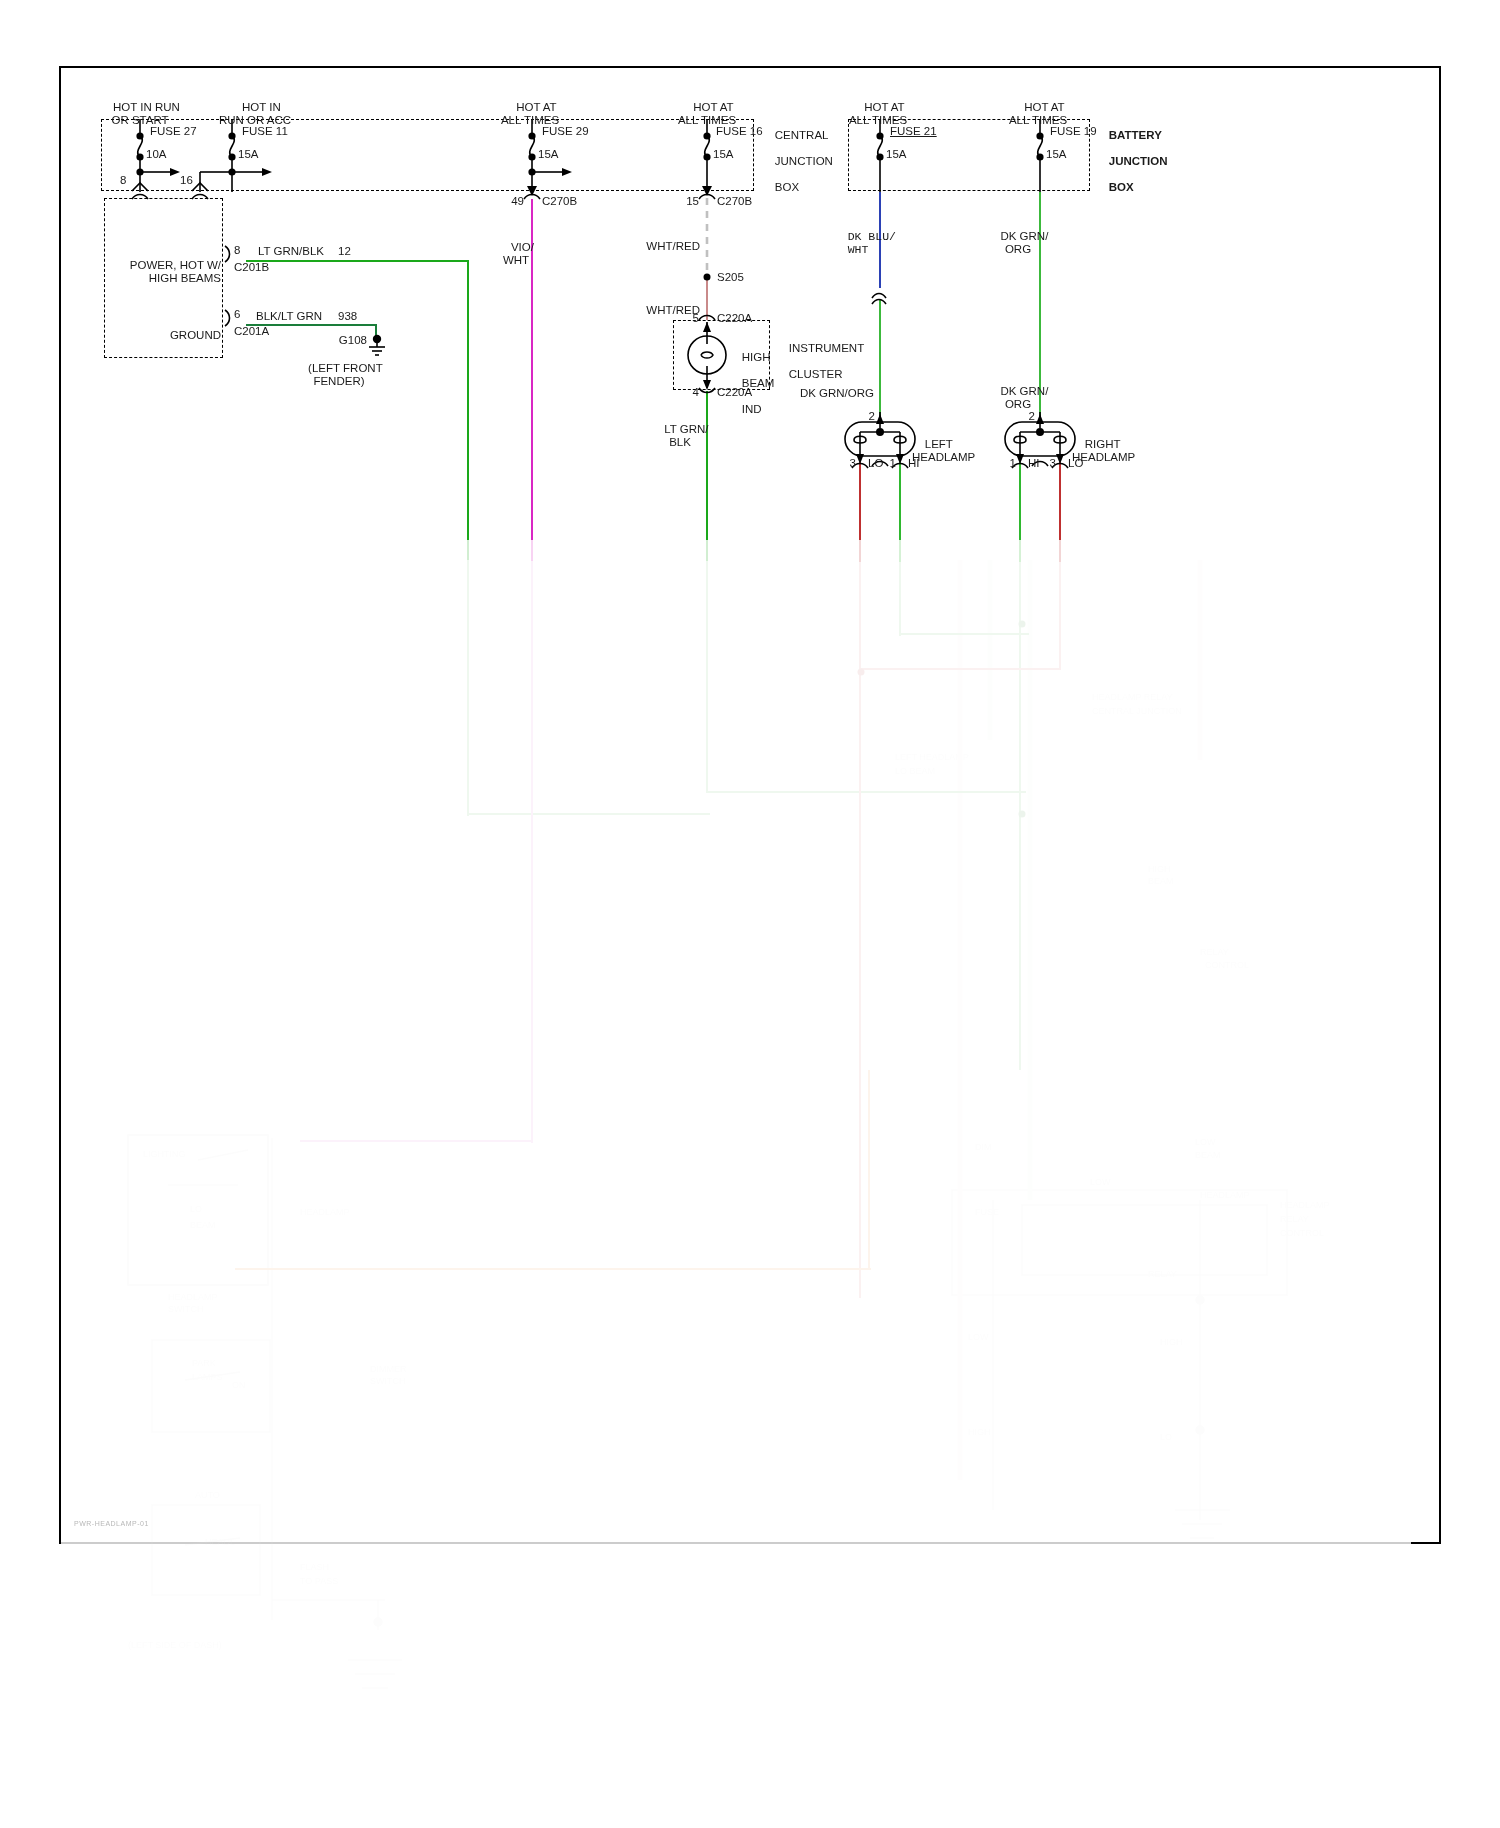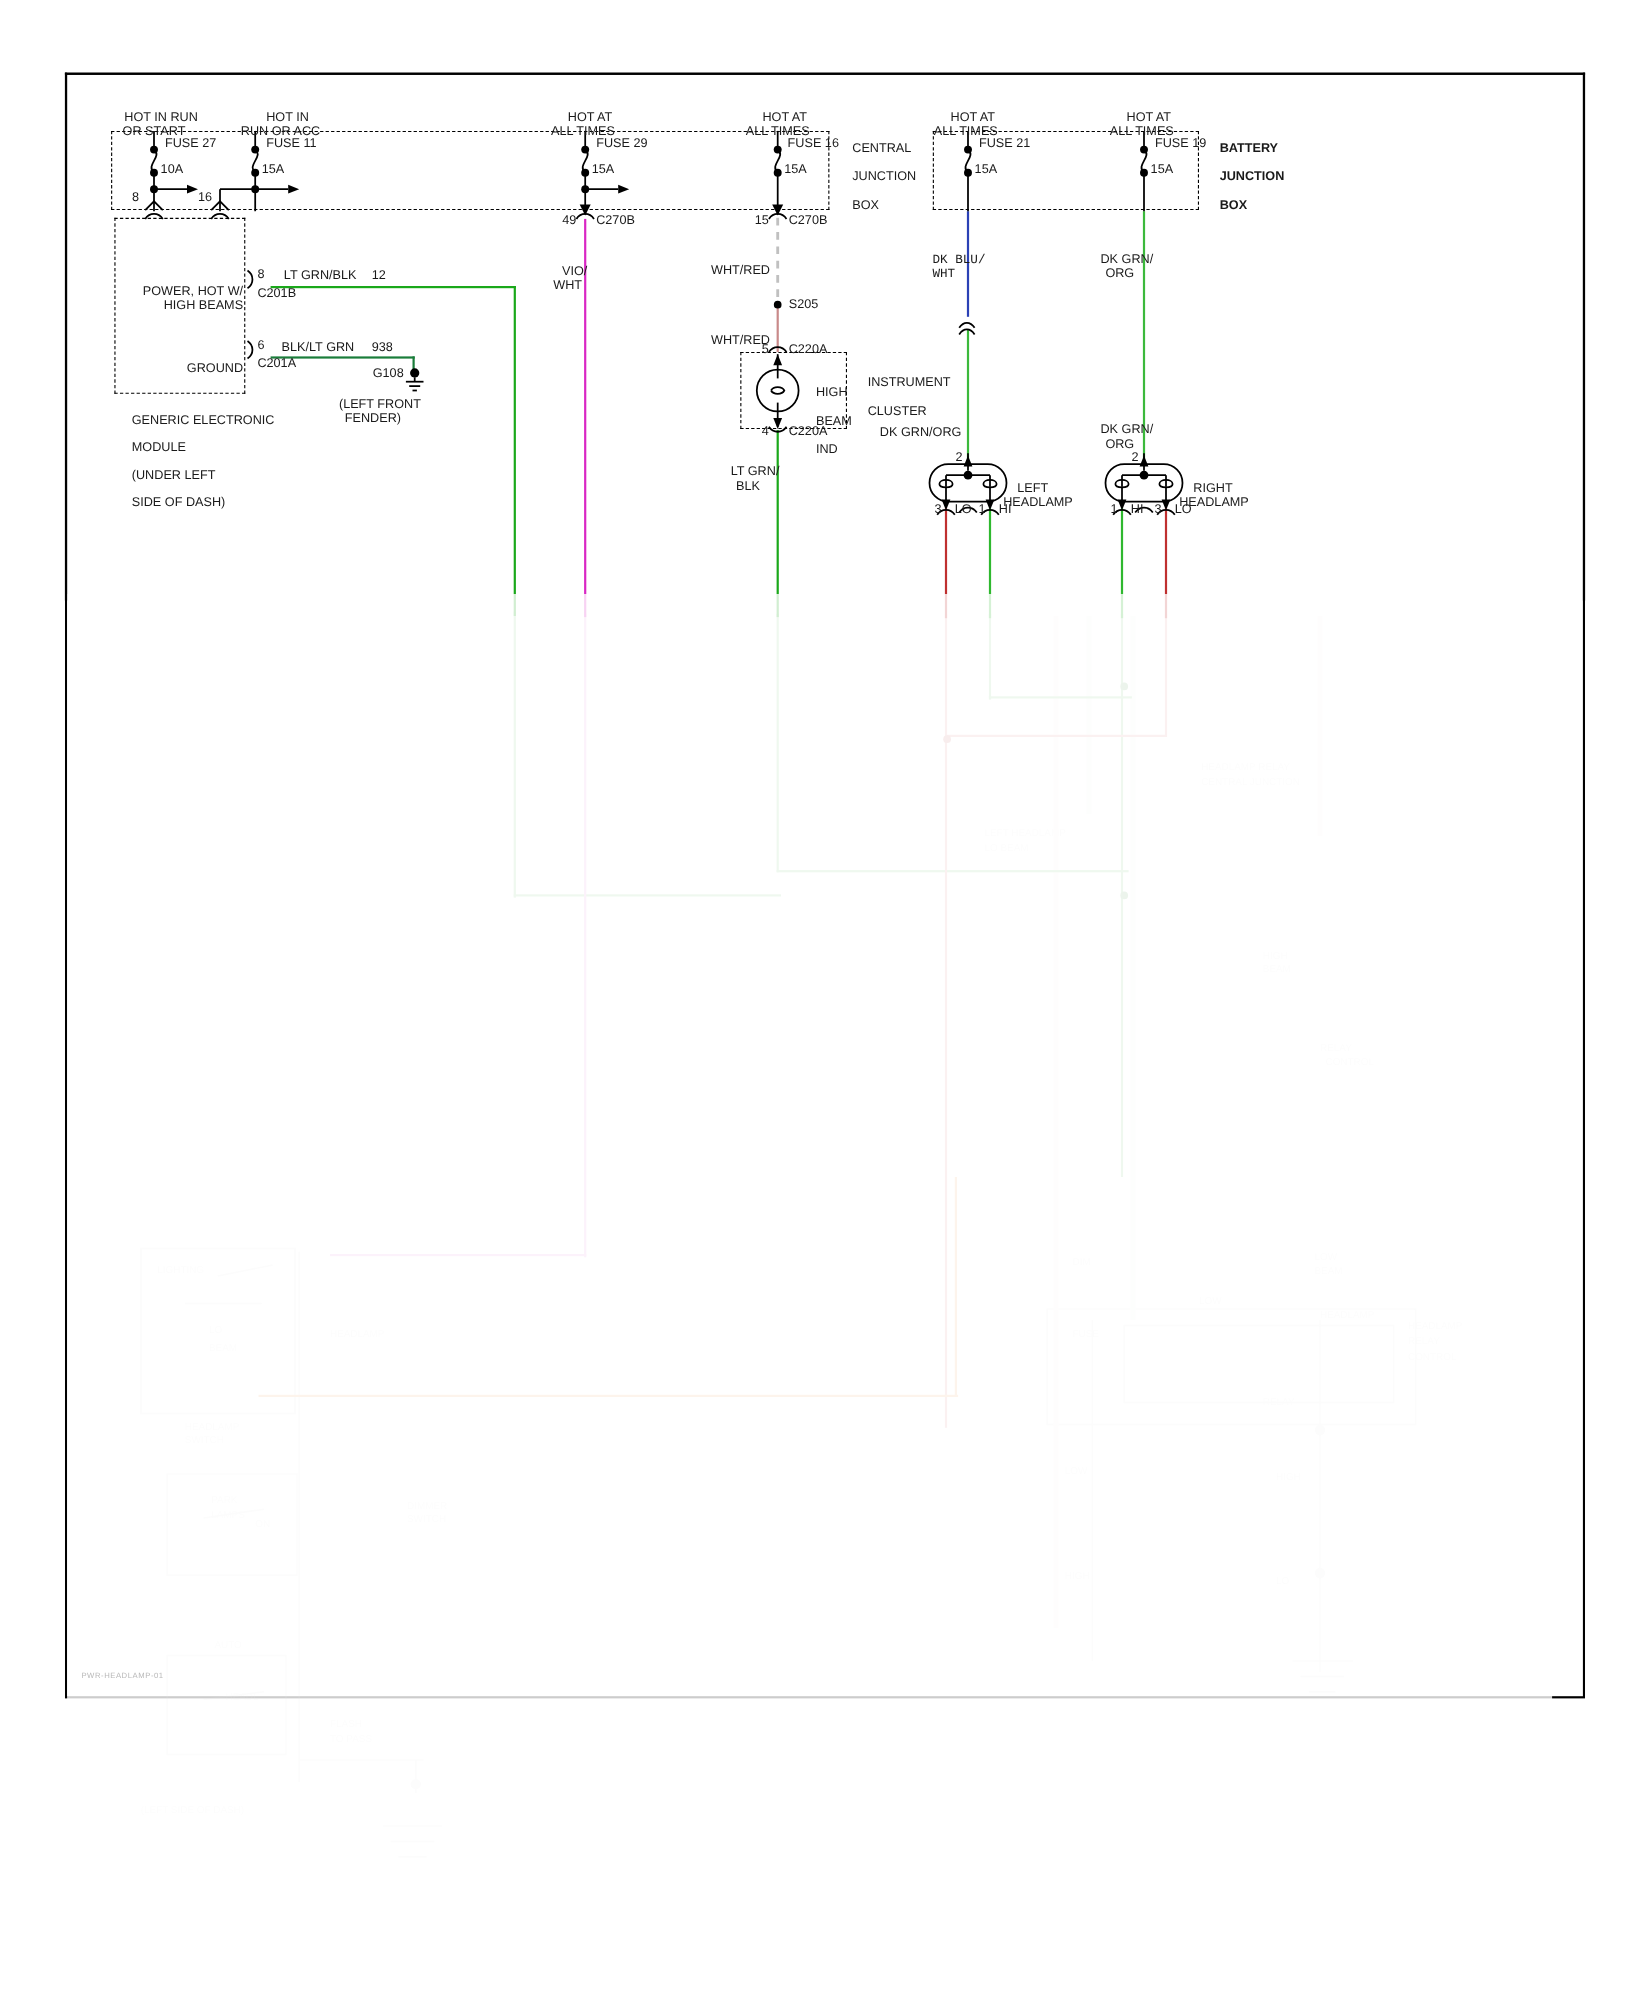--- a/index.html
+++ b/index.html
@@ -320,21 +320,21 @@
   <div class="t" style="left:542px; top:125px;"><span>FUSE 29</span></div>
   <div class="t" style="left:538px; top:148px;"><span>15A</span></div>
   <div class="t r" style="left:524px; top:195px;"><span>49</span></div>
   <div class="t" style="left:542px; top:195px;"><span>C270B</span></div>
 
   <div class="t" style="left:716px; top:125px;text-align:right;"><span>FUSE 16</span></div>
   <div class="t" style="left:713px; top:148px;"><span>15A</span></div>
   <div class="t r" style="left:699px; top:195px;"><span>15</span></div>
   <div class="t" style="left:717px; top:195px;"><span>C270B</span></div>
 
-  <div class="t" style="left:890px; top:125px;"><span>FUSE 21</span></div>
+  <div class="t" style="left:890px; top:125px;text-decoration:underline;"><span>FUSE 21</span></div>
   <div class="t" style="left:886px; top:148px;"><span>15A</span></div>
 
   <div class="t" style="left:1050px; top:125px;"><span>FUSE 19</span></div>
   <div class="t" style="left:1046px; top:148px;"><span>15A</span></div>
 
   <div class="dbox" style="left:104px; top:198px; width:119px; height:160px;"></div>
 
   <div class="t r" style="left:221px; top:246px; text-align:right;">
     <span>POWER, HOT W/</span><br><span>HIGH BEAMS</span>
   </div>
@@ -344,26 +344,20 @@
   <div class="t" style="left:338px; top:245px;"><span>12</span></div>
 
   <div class="t r" style="left:221px; top:316px; text-align:right;">
     <span>GROUND</span>
   </div>
   <div class="t" style="left:234px; top:308px;"><span>6</span></div>
   <div class="t" style="left:234px; top:325px;"><span>C201A</span></div>
   <div class="t" style="left:256px; top:310px;"><span>BLK/LT GRN</span></div>
   <div class="t" style="left:338px; top:310px;"><span>938</span></div>
 
-  <div class="t" style="left:107px; top:363px; line-height:12.5px;">
-    <span>GENERIC ELECTRONIC</span><br>
-    <span>MODULE</span><br>
-    <span>(UNDER LEFT</span><br>
-    <span>SIDE OF DASH)</span>
-  </div>
 
   <svg class="svgl" style="left:0; top:0; width:400px; height:400px;" xmlns="http://www.w3.org/2000/svg">
     <g stroke="#000" stroke-width="1.6" fill="none">
       <path d="M225 246 C231 250, 231 258, 225 262"></path>
       <path d="M225 310 C231 314, 231 322, 225 326"></path>
     </g>
   </svg>
 
   <div class="t r" style="left:367px; top:334px;"><span>G108</span></div>
   <div class="t c" style="left:339px; top:349px;">

